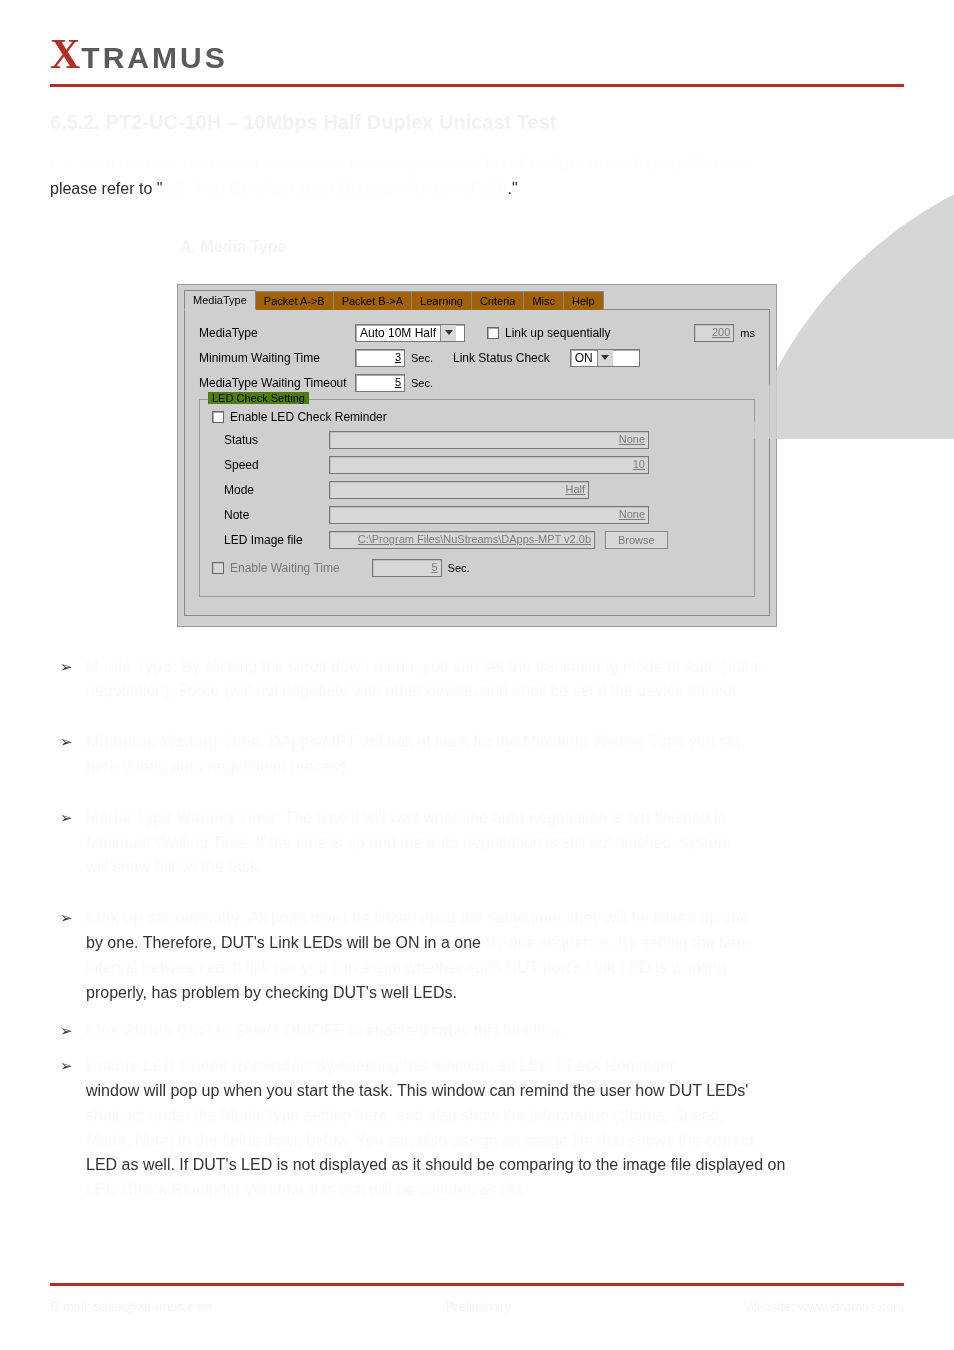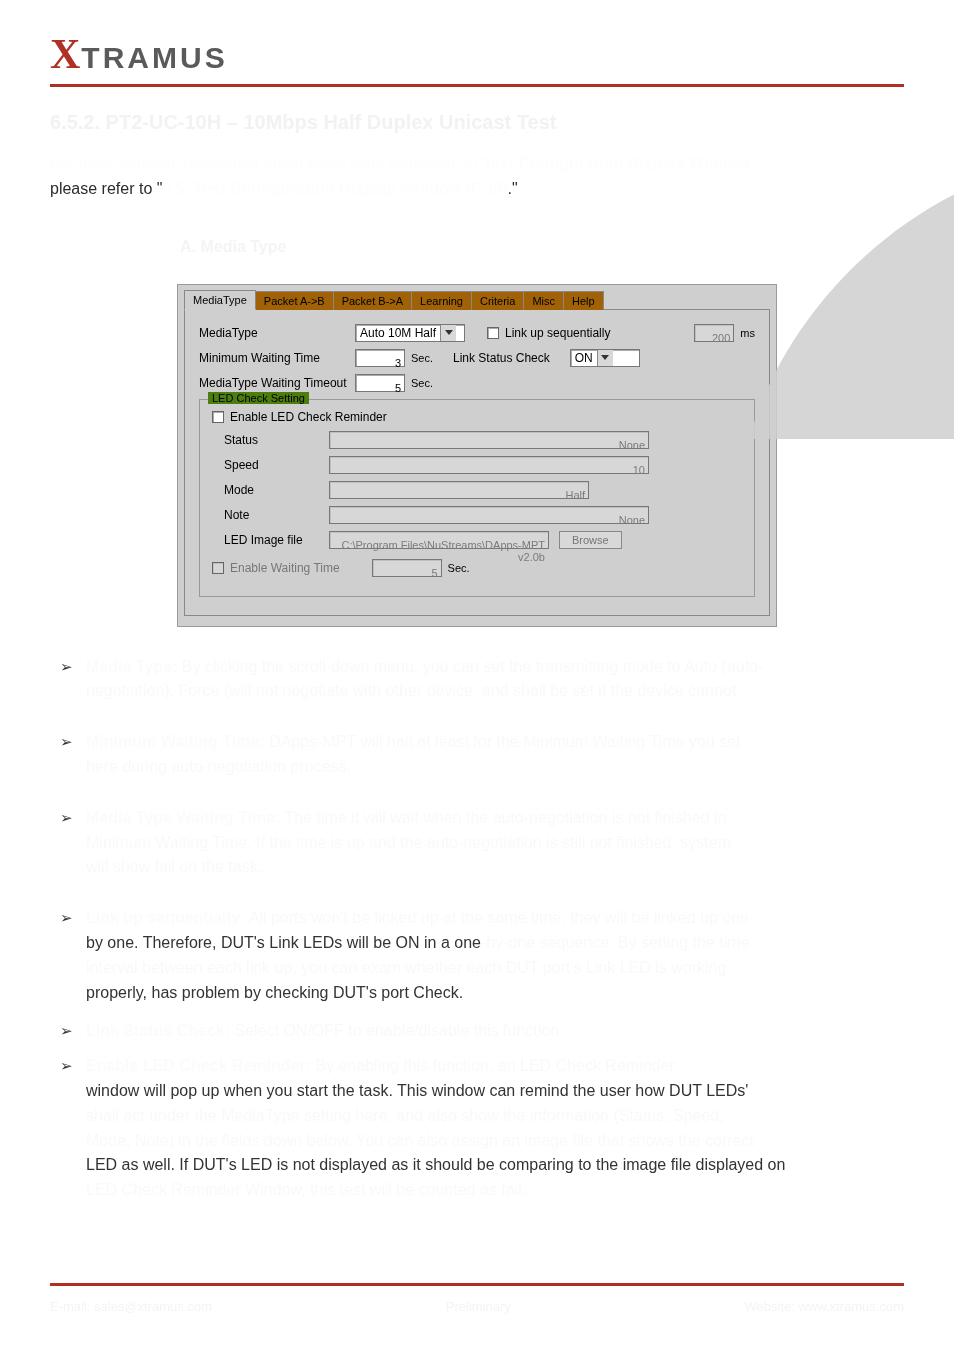--- a/index.html
+++ b/index.html
@@ -113,24 +113,25 @@
     align-items: center;
     margin-bottom: 7px;
     gap: 6px;
   }
   .lbl { width: 150px; }
   .lbl-short { width: 95px; }
   .txt {
     background: #fff;
     border: 1px solid #777;
     box-shadow: inset 1px 1px 0 #aaa;
-    padding: 7px 3px;
+    padding: 1px 3px;
     height: 18px;
     font-size: 11px;
     text-align: right;
+    text-decoration: underline;
   }
   .txt.left { text-align: right; }
   .txt.disabled {
     background: #d7d7d7;
     color: #7b7b7b;
     box-shadow: inset 1px 1px 0 #bfbfbf;
   }
   .sel {
     display: inline-flex;
     align-items: center;
@@ -322,21 +323,21 @@
         <div class="row indent">
           <span class="lbl-short">Mode</span>
           <span class="txt disabled left" style="width:260px">Half</span>
         </div>
         <div class="row indent">
           <span class="lbl-short">Note</span>
           <span class="txt disabled left" style="width:320px">None</span>
         </div>
         <div class="row indent">
           <span class="lbl-short">LED Image file</span>
-          <span class="txt disabled left" style="width:220px">C:\Program Files\NuStreams\DApps-MPT v2.0b</span>
+          <span class="txt disabled left" style="width:266px">C:\Program Files\NuStreams\DApps-MPT v2.0b</span>
           <span class="btn">Browse</span>
         </div>
         <div class="row" style="margin-top:10px">
           <span class="chk disabled"></span>
           <span class="dim">Enable Waiting Time</span>
           <span style="width:20px"></span>
           <span class="txt disabled" style="width:70px">5</span>
           <span class="unit">Sec.</span>
         </div>
       </div>
@@ -360,21 +361,21 @@
     </div>
     <div class="bullet">
       <p><span class="lead">Media Type Waiting Time:</span><span> The time it will wait when the auto-negotiation is not finished in</span></p>
       <p>Minimum Waiting Time. If the time is up and the auto-negotiation is still not finished, system</p>
       <p>will show fail on the task.    </p>
     </div>
     <div class="bullet" style="margin-bottom:14px">
       <p><span class="lead">Link up sequentially:</span><span> All ports won't be linked up at the same time; they will be linked up one</span></p>
       <p><span class="vis" style="color:#333">by one. Therefore, DUT's Link LEDs will be ON in a one</span><span>-by-one sequence. By setting the time</span></p>
       <p>interval between each link up, you can exam whether each DUT port's Link LED is working</p>
-      <p class="vis">properly, has problem by checking DUT's port Check.</p>
+      <p class="vis">properly, has problem by checking DUT's well LEDs.</p>
     </div>
     <div class="bullet" style="margin-bottom:10px">
       <p><span class="lead">Link Status Check:</span><span> Select ON/OFF to enable/disable this function.</span></p>
     </div>
     <div class="bullet">
       <p><span class="lead">Enable LED Check Reminder:</span><span> By enabling this function, an LED Check Reminder</span></p>
       <p class="vis">window will pop up when you start the task. This window can remind the user how DUT LEDs' </p>
       <p>shall act under the MediaType setting here, and also show the information (Status, Speed,</p>
       <p>Mode, Note) in the fields down below. You can also assign an image file that shows the correct</p>
       <p class="vis">LED as well. If DUT's LED is not displayed as it should be comparing to the image file displayed on </p>

